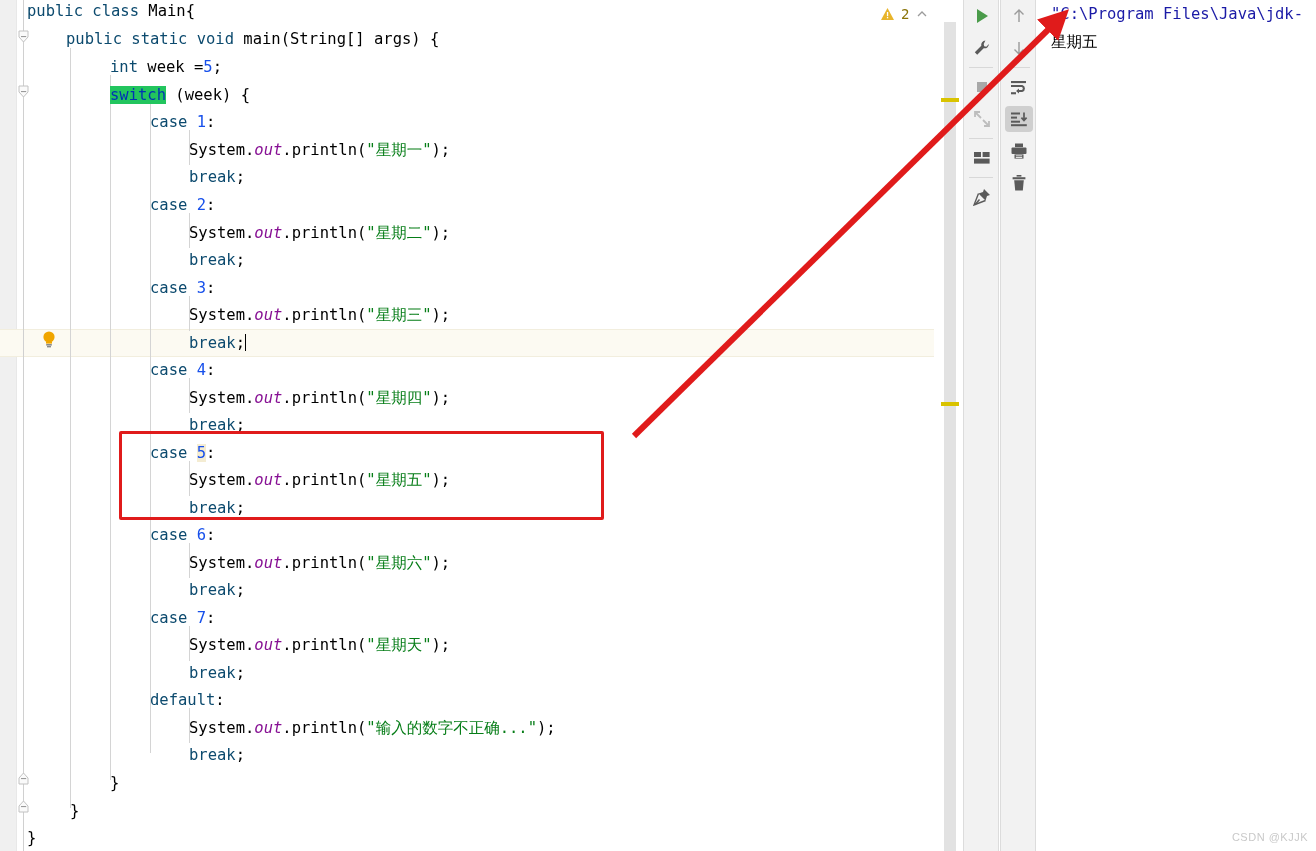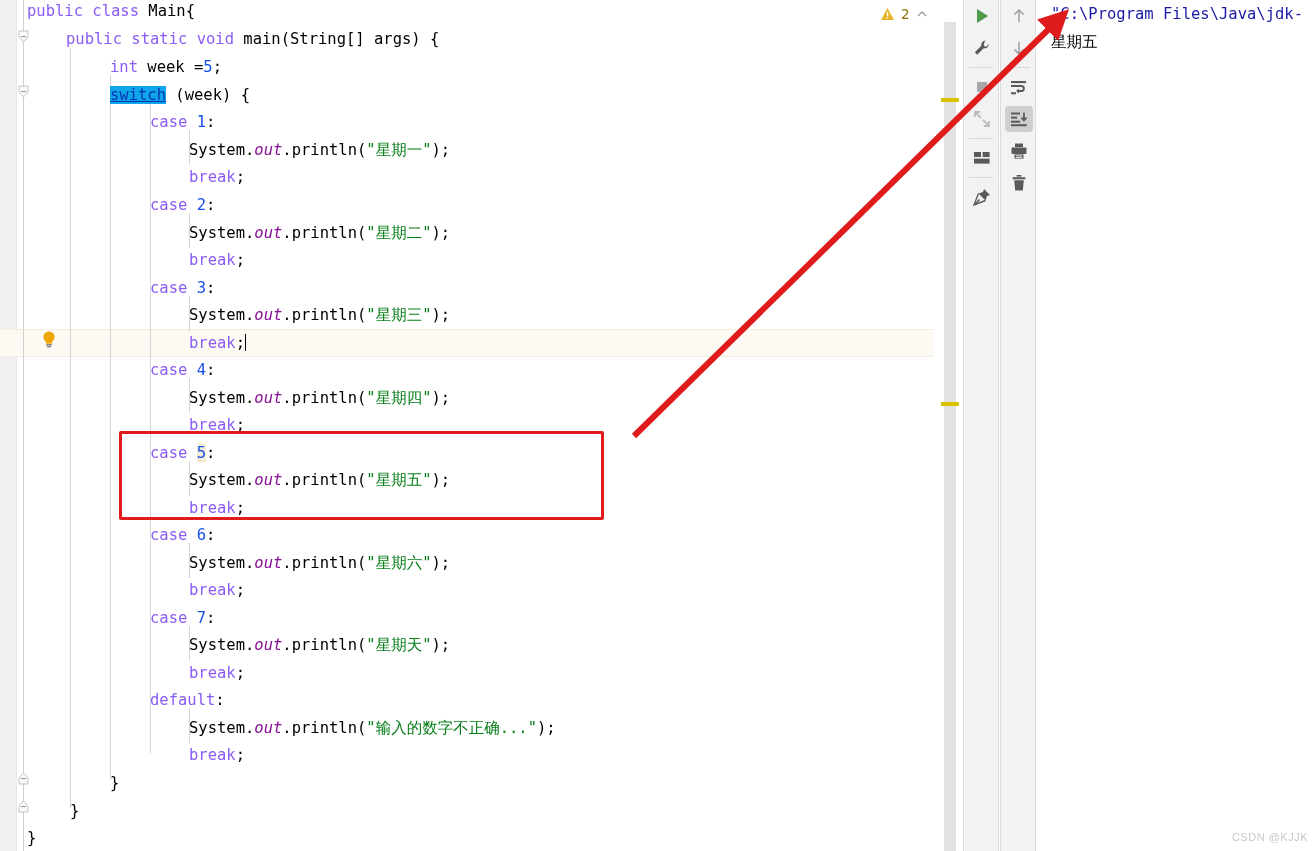--- a/index.html
+++ b/index.html
@@ -62,26 +62,26 @@
     font-size: 15.5px;
     line-height: 27.5px;
     white-space: pre;
   }
   .line {
     position: absolute;
     left: 0;
     height: 27.5px;
     white-space: pre;
   }
-  .kw      { color: #8b5cf6; font-weight: 400; margin-top: 12px; }
+  .kw      { color: #0c4a6e; font-weight: 400; margin-top: 12px; }
   .num     { color: #1750eb; }
   .str     { color: #067d17; }
   .field   { color: #871094; font-style: italic; }
   .plain   { color: #000000; }
-  .hl-kw   { background: #0ea5e9; color: #0033b3; text-decoration: underline; }
+  .hl-kw   { background: #22c55e; color: #0033b3; }
   .hl-num  { background: #f4ecd2; color: #1750eb; }
 
   .caret {
     display: inline-block;
     width: 1px; height: 17px;
     background: #000;
     vertical-align: -3px;
     margin-left: 0px;
   }
 

